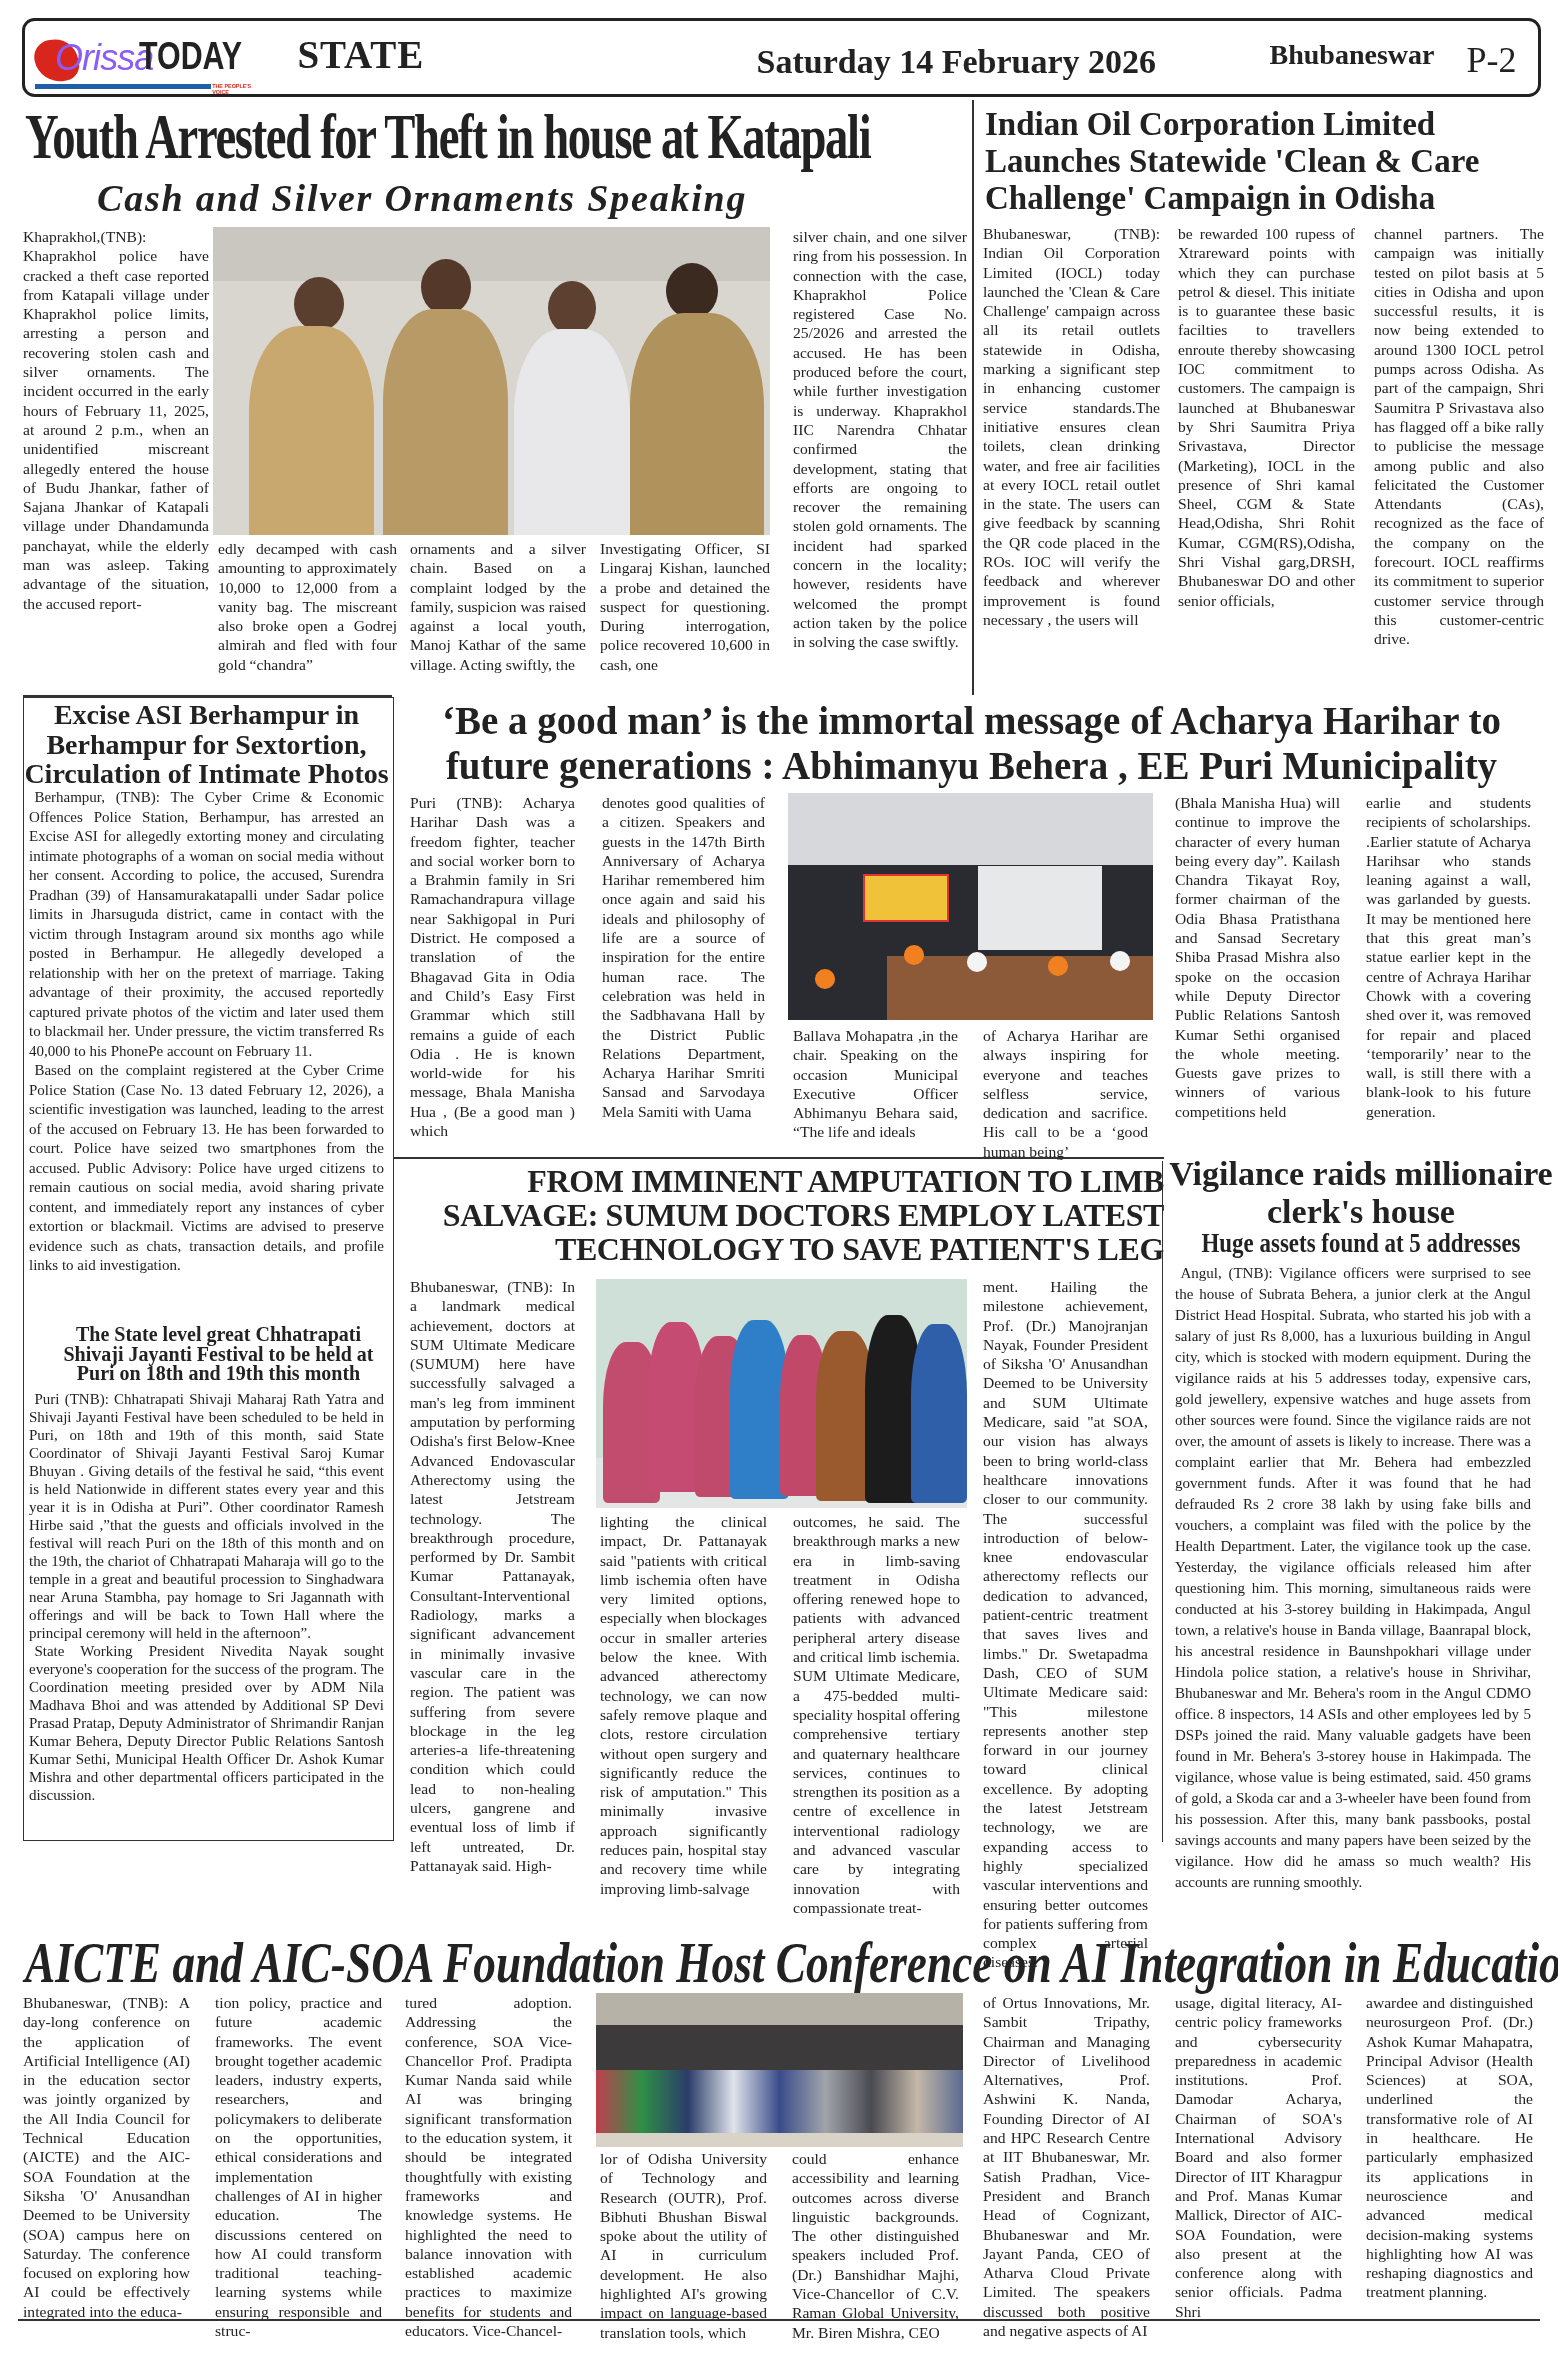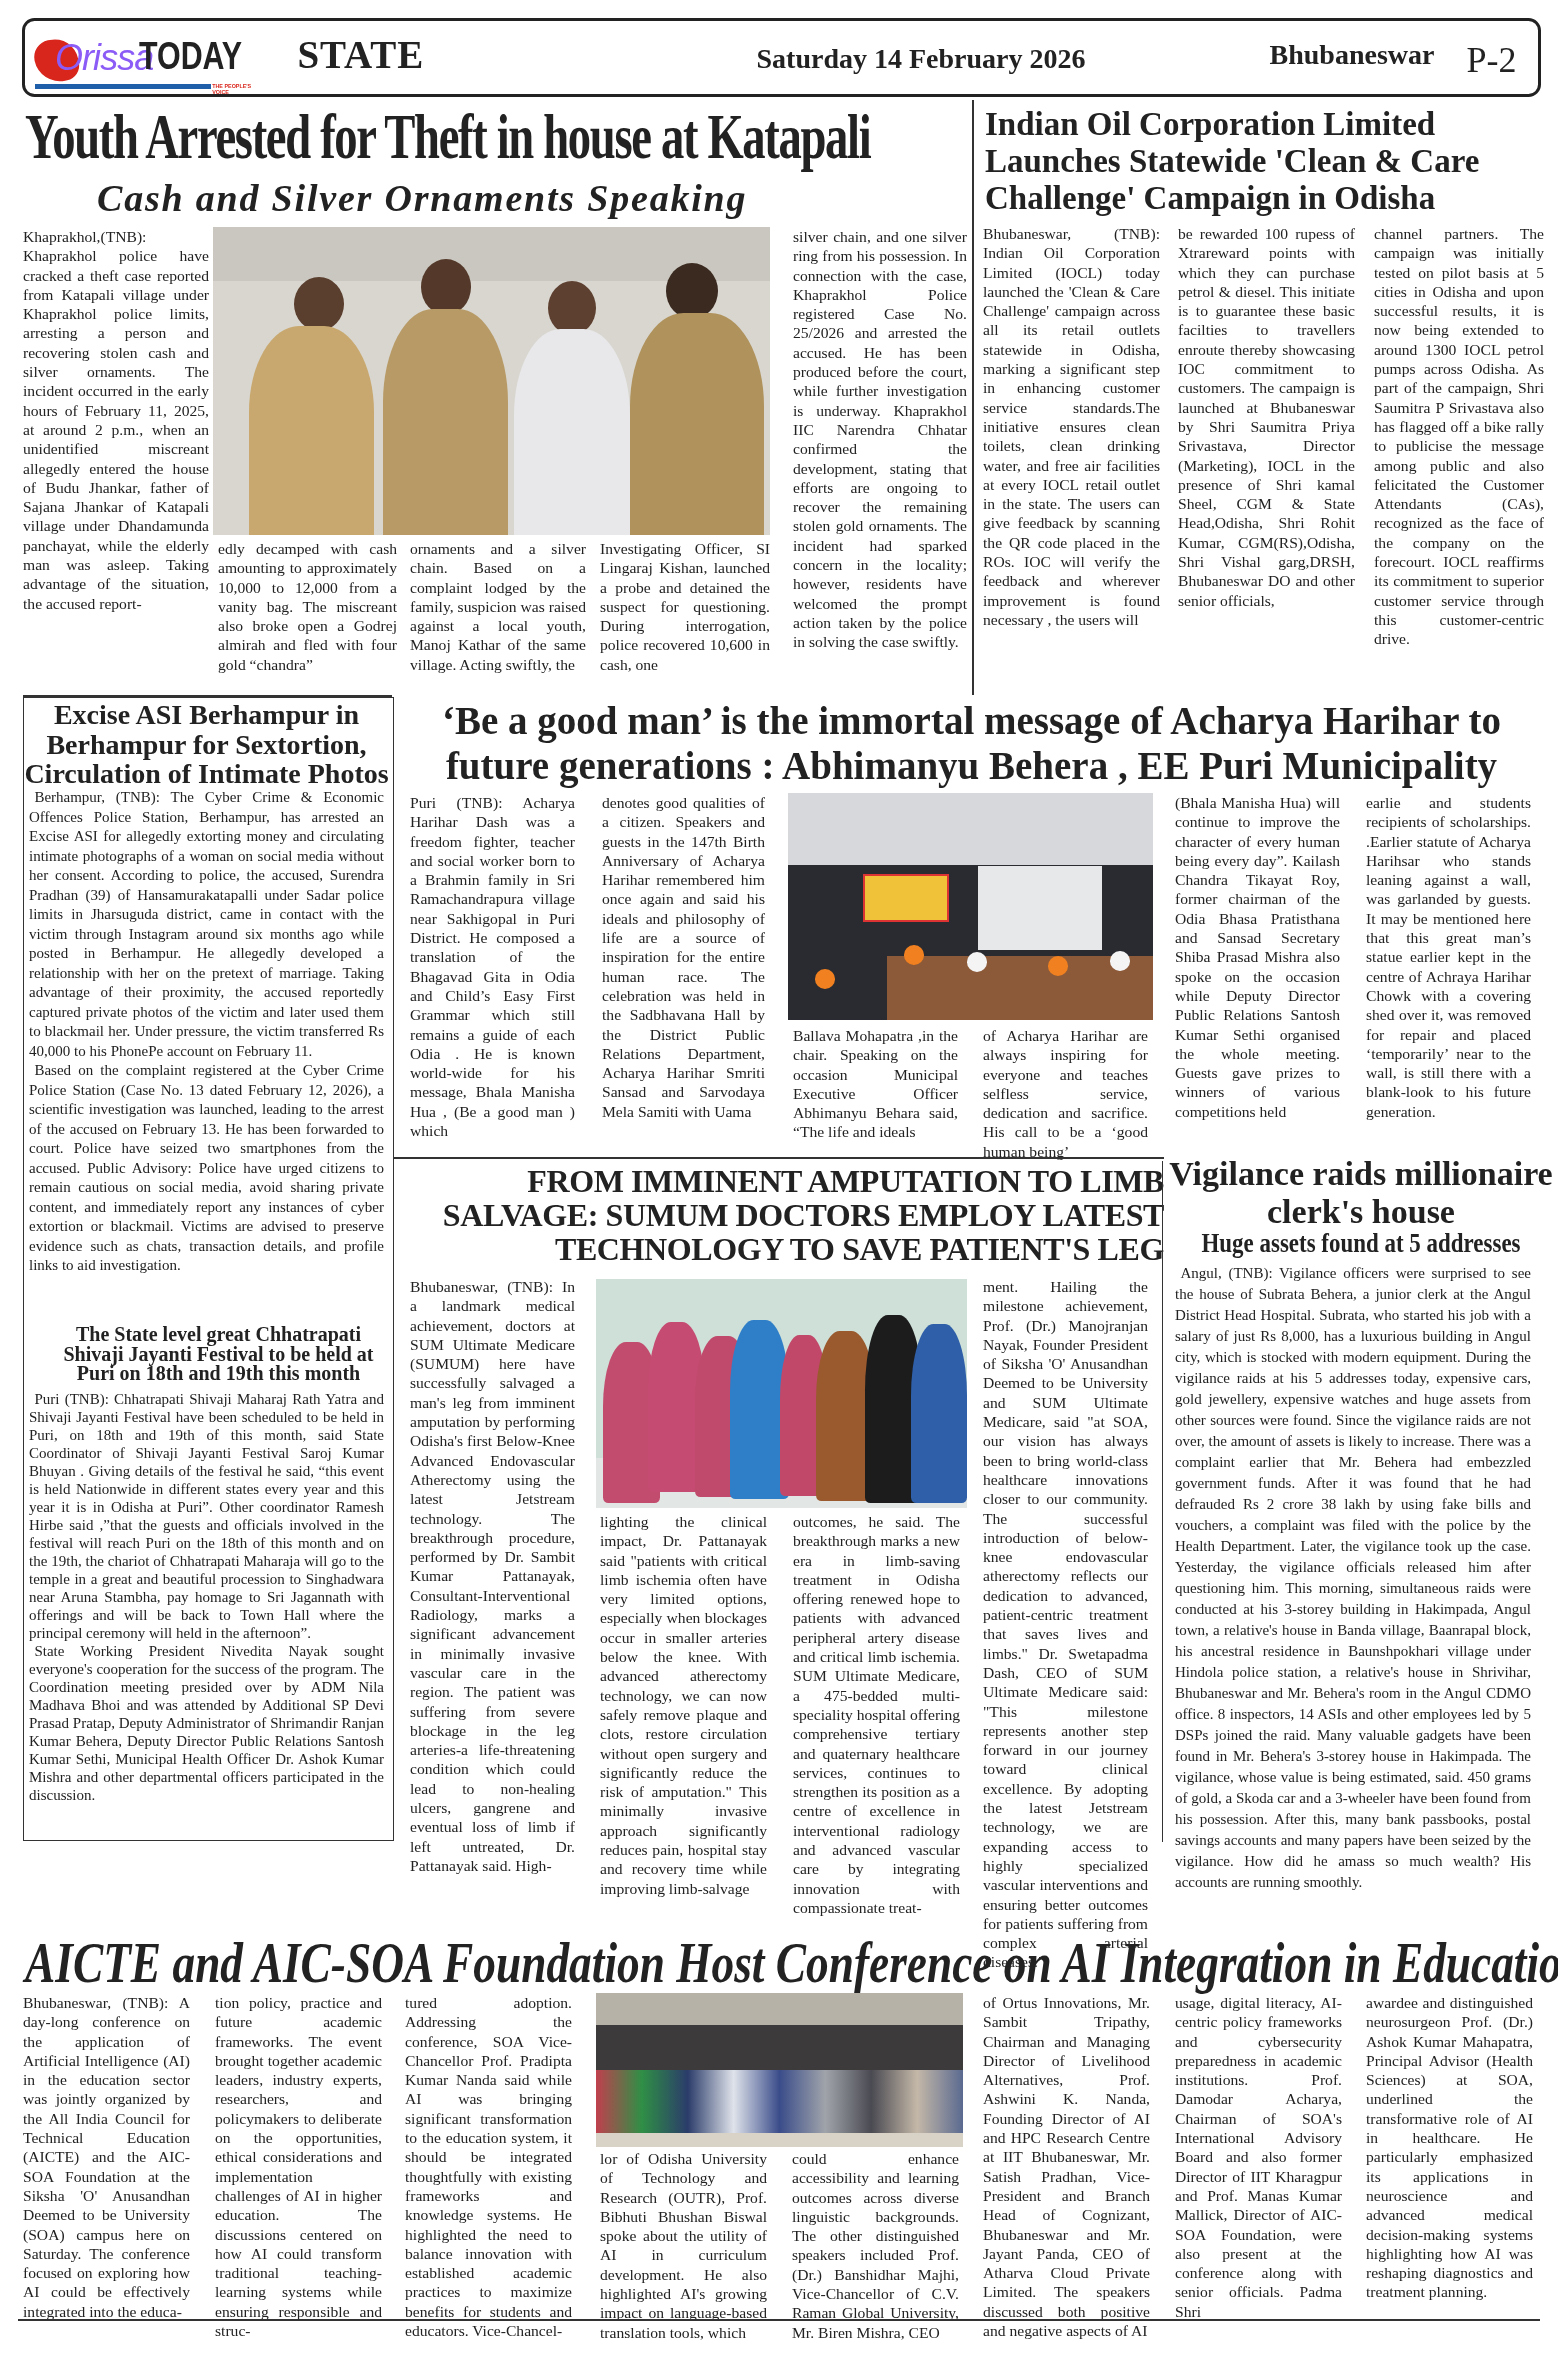--- a/index.html
+++ b/index.html
@@ -7,21 +7,21 @@
   body{font-family:"Liberation Serif",serif;color:#222;position:relative;}
   .abs{position:absolute;}
   .masthead{left:21.5px;top:18px;width:1519px;height:79px;border:3.6px solid #222;border-radius:12.5px;}
   .logo{left:10.7px;top:12.5px;width:233px;height:56px;}
   .logo-map{left:0;top:5.4px;width:43px;height:43px;background:#d9261c;border-radius:40% 55% 35% 60%;transform:rotate(-12deg);}
   .logo-orissa{left:19.7px;top:3.6px;font-family:"Liberation Sans",sans-serif;font-style:italic;font-size:36px;color:#8b5cf6;letter-spacing:-0.9px;}
   .logo-today{left:104px;top:1.8px;font-family:"Liberation Sans",sans-serif;font-weight:bold;font-size:38px;color:#222;transform:scaleX(.8);transform-origin:left;}
   .logo-bar{left:0;top:50px;width:176px;height:5.4px;background:#1f5ea8;}
   .logo-tag{left:177px;top:49px;font-family:"Liberation Sans",sans-serif;font-size:5.4px;font-weight:bold;color:#d9261c;}
   .section{left:273px;top:10.7px;font-size:39px;font-weight:bold;letter-spacing:0.9px;}
-  .date{left:732px;top:21.5px;font-size:28px;font-weight:bold;}
+  .date{left:732px;top:21.5px;font-size:34px;font-weight:bold;}
   .city{left:1245px;top:18px;font-size:28px;font-weight:bold;}
   .page{left:1442px;top:18px;font-size:36px;}
   .vline{background:#333;width:1.8px;}
   .hline{background:#333;height:2.7px;}
   .box{border:1.8px solid #333;}
   .col{position:absolute;font-size:15.6px;line-height:19.3px;text-align:justify;hyphens:auto;}
   .col p{margin:0;text-indent:5.4px;}
   h1,h2,h3{font-weight:bold;}
   .h-youth{left:25px;top:104px;width:949px;font-size:63px;line-height:66px;letter-spacing:-1.8px;transform:scaleX(.74);transform-origin:left;white-space:nowrap;}
   .h-youth-sub{left:97px;top:176px;font-size:38px;font-style:italic;font-weight:bold;letter-spacing:1.8px;}

